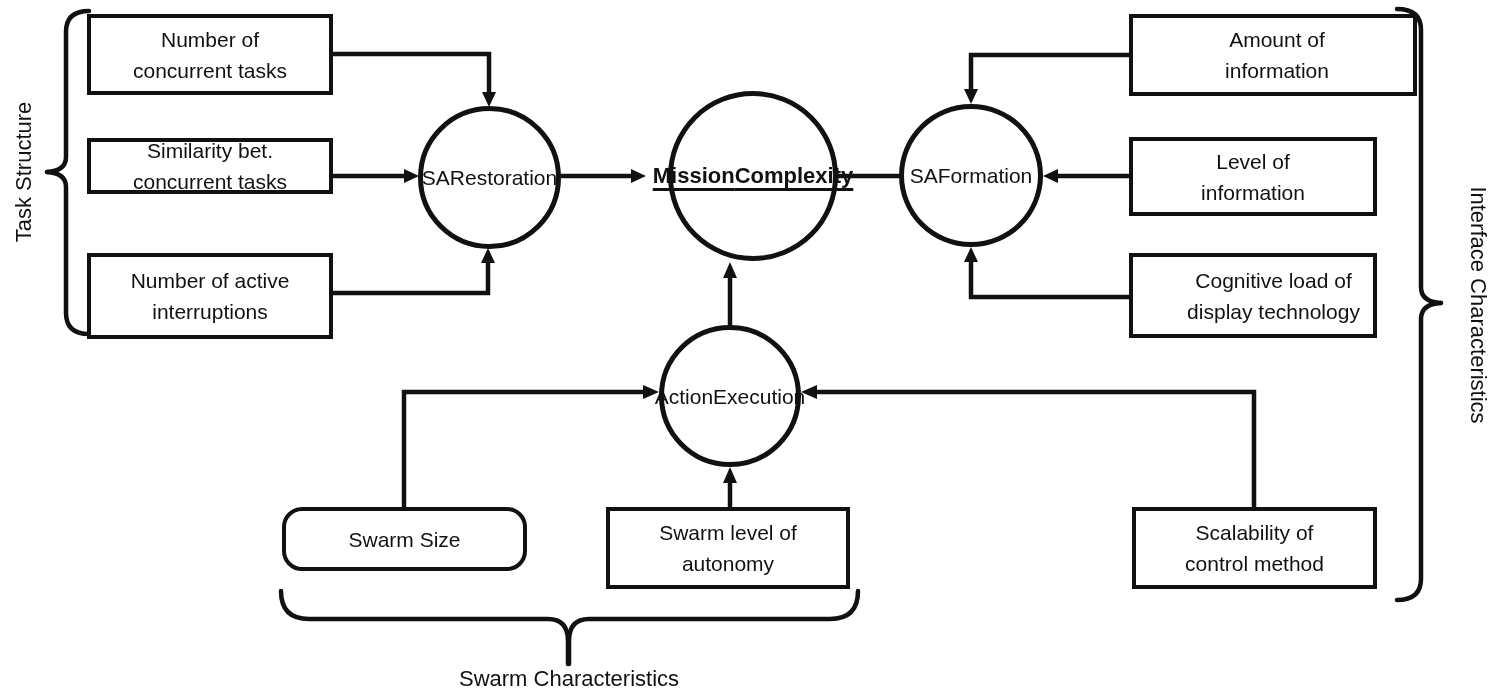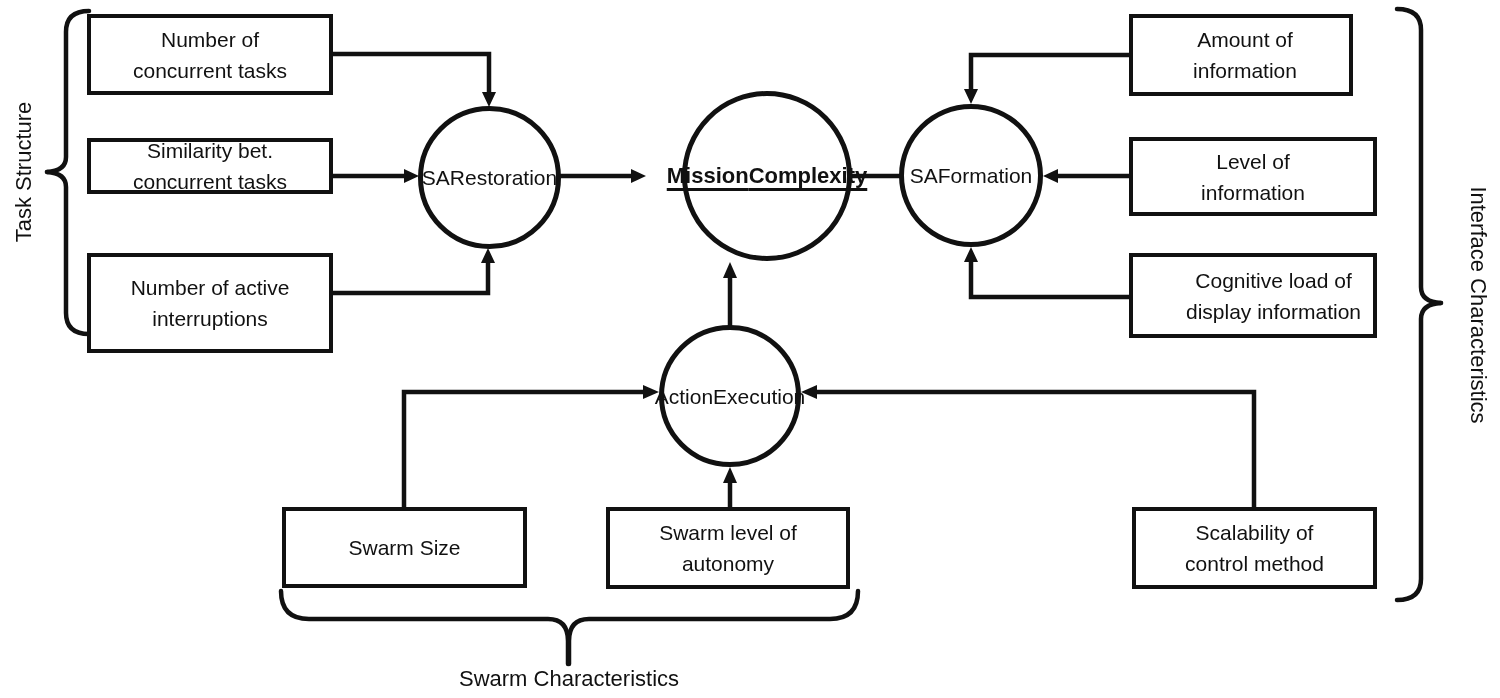--- a/index.html
+++ b/index.html
@@ -136,55 +136,55 @@
   <div class="bottom-label" style="left:569px; top:666px;">Swarm Characteristics</div>
 
   <div class="factor-box" style="left:87px; top:14px; width:246px; height:81px;">
     <span class="tline">Number of</span>
     <span class="tline">concurrent tasks</span>
   </div>
   <div class="factor-box" style="left:87px; top:138px; width:246px; height:56px;">
     <span class="tline">Similarity bet.</span>
     <span class="tline">concurrent tasks</span>
   </div>
-  <div class="factor-box" style="left:87px; top:253px; width:246px; height:100px;">
+  <div class="factor-box" style="left:87px; top:253px; width:246px; height:86px;">
     <span class="tline">Number of active</span>
     <span class="tline">interruptions</span>
   </div>
 
-  <div class="factor-box" style="left:1129px; top:14px; width:224px; height:82px;padding-left:8px;">
+  <div class="factor-box" style="left:1129px; top:14px; width:288px; height:82px;padding-left:8px;">
     <span class="tline">Amount of</span>
     <span class="tline">information</span>
   </div>
   <div class="factor-box" style="left:1129px; top:137px; width:248px; height:79px;">
     <span class="tline">Level of</span>
     <span class="tline">information</span>
   </div>
   <div class="factor-box" style="left:1129px; top:253px; width:248px; height:85px;padding-left:41px;">
     <span class="tline">Cognitive load of</span>
-    <span class="tline">display information</span>
+    <span class="tline">display technology</span>
   </div>
 
-  <div class="factor-box" style="left:282px; top:507px; width:245px; height:81px;">
+  <div class="factor-box" style="left:282px; top:507px; width:245px; height:64px;border-radius:20px;">
     <span class="tline">Swarm Size</span>
   </div>
   <div class="factor-box" style="left:1132px; top:507px; width:245px; height:82px;">
     <span class="tline">Scalability of</span>
     <span class="tline">control method</span>
   </div>
   <div class="factor-box" style="left:606px; top:507px; width:244px; height:82px;">
     <span class="tline">Swarm level of</span>
     <span class="tline">autonomy</span>
   </div>
 
   <div class="node-circle" style="left:418px; top:106px; width:143px; height:143px;">
     <span class="tline">SA</span>
     <span class="tline">Restoration</span>
   </div>
-  <div class="node-circle emphasis" style="left:682px; top:91px; width:170px; height:170px;">
+  <div class="node-circle emphasis" style="left:668px; top:91px; width:170px; height:170px;">
     <span class="tline">Mission</span>
     <span class="tline">Complexity</span>
   </div>
   <div class="node-circle" style="left:899px; top:104px; width:144px; height:143px;">
     <span class="tline">SA</span>
     <span class="tline">Formation</span>
   </div>
   <div class="node-circle" style="left:659px; top:325px; width:142px; height:142px;">
     <span class="tline">Action</span>
     <span class="tline">Execution</span>

